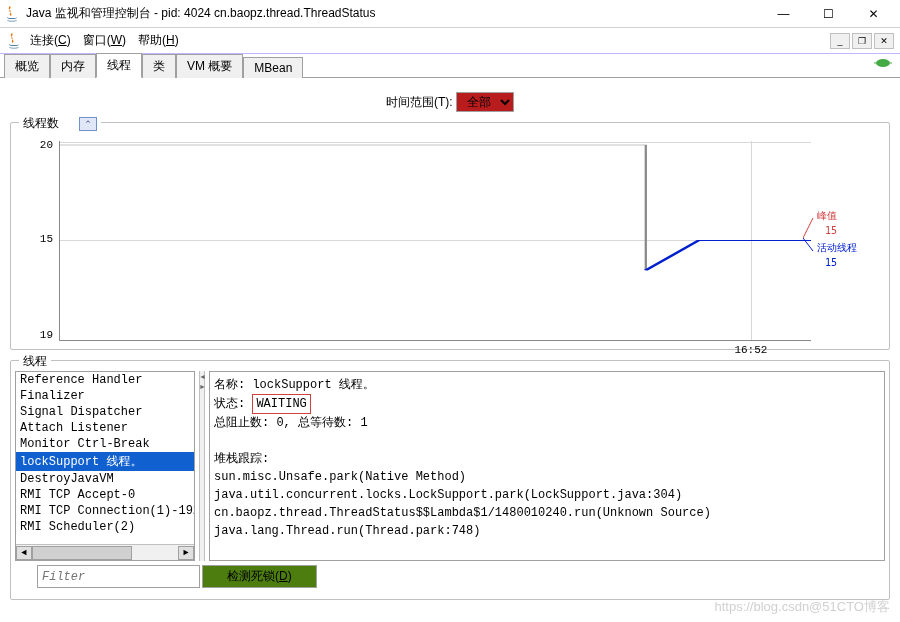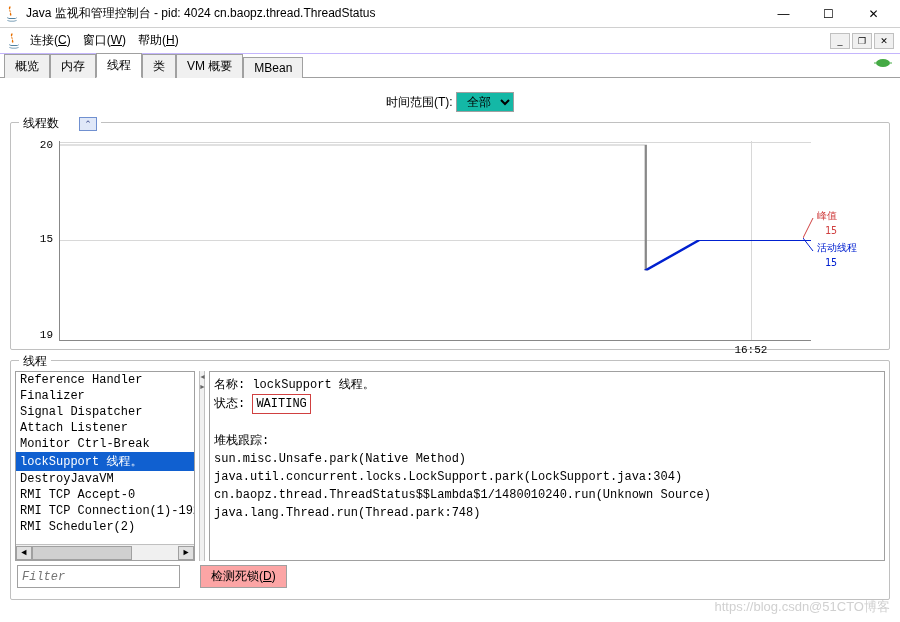--- a/index.html
+++ b/index.html
@@ -15,21 +15,21 @@
 .menuitem { margin-right: 12px; font-size: 12px; }
 .menuitem u { text-decoration: underline; }
 .smallwin { margin-left: auto; display: flex; gap: 2px; }
 .smallbtn { width: 20px; height: 16px; border: 1px solid #c0c0c0; background: #f0f0f0; display: flex; align-items: center; justify-content: center; font-size: 9px; }
 .tabbar { height: 24px; display: flex; align-items: flex-end; padding: 0 4px; border-bottom: 1px solid #a0a0a0; background: #fff; position: relative; }
 .tab { padding: 3px 10px; border: 1px solid #a0a0a0; border-bottom: none; background: #f0f0f0; margin-right: 0; font-size: 12px; position: relative; top: 1px; }
 .tab.active { background: #fff; border-bottom: 1px solid #fff; }
 .green-icon { position: absolute; right: 8px; top: 3px; width: 18px; height: 12px; }
 .content { padding: 8px; }
 .timerange { text-align: center; margin: 6px 0 10px; font-size: 12px; }
-.timerange select { font-size: 12px; padding: 1px 6px; border: 1px solid #a0a0a0; background: #14b8a6; }
+.timerange select { font-size: 12px; padding: 1px 6px; border: 1px solid #a0a0a0; background: #b91c1c; }
 .chart-panel { border: 1px solid #c0c0c0; border-radius: 2px; position: relative; padding: 18px 8px 8px; margin: 0 2px 10px; }
 .chart-title { position: absolute; top: -8px; left: 8px; background: #fff; padding: 0 4px; font-size: 12px; display: flex; align-items: center; gap: 20px; }
 .chevbtn { width: 18px; height: 14px; border: 1px solid #7090d0; background: #e0e8f8; display: flex; align-items: center; justify-content: center; font-size: 9px; color: #405090; }
 .chart { height: 200px; position: relative; display: flex; }
 .ylabels { width: 40px; position: relative; font-family: "Courier New", monospace; font-size: 11px; }
 .ylabel { position: absolute; right: 6px; }
 .plot { flex: 1; border-left: 1px solid #888; border-bottom: 1px solid #888; position: relative; }
 .gridline { position: absolute; left: 0; right: 0; border-top: 1px solid #d8d8d8; }
 .vgrid { position: absolute; top: 0; bottom: 0; border-left: 1px solid #d8d8d8; }
 .xlabel { position: absolute; bottom: -16px; font-family: "Courier New", monospace; font-size: 11px; transform: translateX(-50%); }
@@ -44,23 +44,23 @@
 .thread-item.selected { background: #1060d0; color: #fff; }
 .hscroll { position: absolute; bottom: 0; left: 0; right: 0; height: 16px; background: #f0f0f0; border-top: 1px solid #c0c0c0; display: flex; align-items: center; }
 .hscroll .arrow { width: 16px; height: 14px; background: #e0e0e0; border: 1px solid #a0a0a0; display: flex; align-items: center; justify-content: center; font-size: 9px; }
 .hscroll .track { flex: 1; height: 14px; position: relative; }
 .hscroll .thumb { position: absolute; left: 0; width: 100px; height: 14px; background: #d0d0d0; border: 1px solid #a0a0a0; }
 .splitter { width: 6px; background: #f0f0f0; border-left: 1px solid #c0c0c0; border-right: 1px solid #c0c0c0; position: relative; cursor: col-resize; }
 .splitter::before { content: "◄"; position: absolute; top: 2px; left: -1px; font-size: 7px; color: #666; }
 .splitter::after { content: "►"; position: absolute; top: 12px; left: -1px; font-size: 7px; color: #666; }
 .thread-detail { flex: 1; border: 1px solid #a0a0a0; padding: 4px; font-family: "Courier New", monospace; font-size: 12px; overflow: hidden; line-height: 1.5; }
 .status-box { border: 1px solid #d04040; padding: 0 3px; display: inline-block; }
-.bottom-row { display: flex; gap: 20px; margin-top: 4px; padding: 0 2px; }
+.bottom-row { display: flex; gap: 2px; margin-top: 4px; padding: 0 2px; margin-left: 20px; }
 .filter-input { flex: 0 0 150px; padding: 2px 4px; font-size: 12px; font-style: italic; color: #888; border: 1px solid #a0a0a0; font-family: "Courier New", monospace; }
-.deadlock-btn { padding: 2px 10px; font-size: 12px; background: #fca5a5; border: 1px solid #a0a0a0; }
+.deadlock-btn { padding: 2px 24px; font-size: 12px; background: #4d7c0f; border: 1px solid #a0a0a0; }
 .watermark { position: absolute; bottom: 6px; right: 10px; color: #d0d0d0; font-size: 13px; font-family: sans-serif; }
 </style>
 </head>
 <body>
 
 <div class="titlebar">
   <svg class="java-icon" viewBox="0 0 16 16">
       <path fill="#e76f00" d="M6 0c2 2-2 4 0 6 1 1 2 2 1 4-3-2 1-4-1-6-1-1-2-2 0-4z"></path>
       <path fill="#5382a1" d="M3 11c0 1 4 1 6 1s4 0 4-1c0 2-3 2-5 2s-5 0-5-2zm0 3c0 1 10 1 10 0 0 2-10 2-10 0z"></path>
     </svg>
@@ -164,20 +164,21 @@
           <div class="track">
               <div class="thumb"></div>
             </div>
           <div class="arrow">►</div>
         </div>
       </div>
       <div class="splitter"></div>
       <div class="thread-detail">
         <div><span>名称:</span> <span>lockSupport 线程。</span></div>
         <div><span>状态:</span> <span class="status-box">WAITING</span></div>
+        <div><span>总阻止数:</span> <span>0,</span> <span>总等待数:</span> <span>1</span></div>
         <div>&nbsp;</div>
         <div>堆栈跟踪:</div>
         <div id="stack-lines">
             <div>sun.misc.Unsafe.park(Native Method)</div>
             <div>java.util.concurrent.locks.LockSupport.park(LockSupport.java:304)</div>
             <div>cn.baopz.thread.ThreadStatus$$Lambda$1/1480010240.run(Unknown Source)</div>
             <div>java.lang.Thread.run(Thread.park:748)</div>
           </div>
       </div>
     </div>

